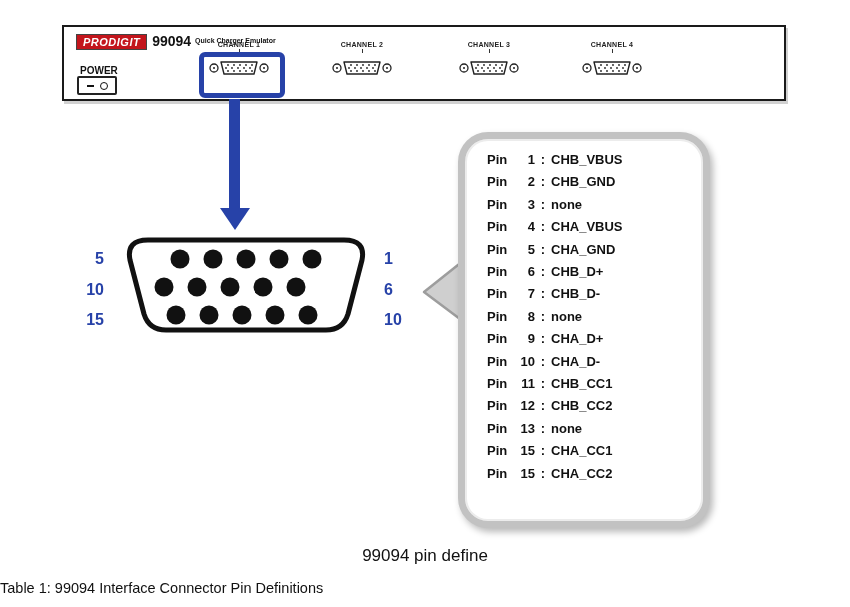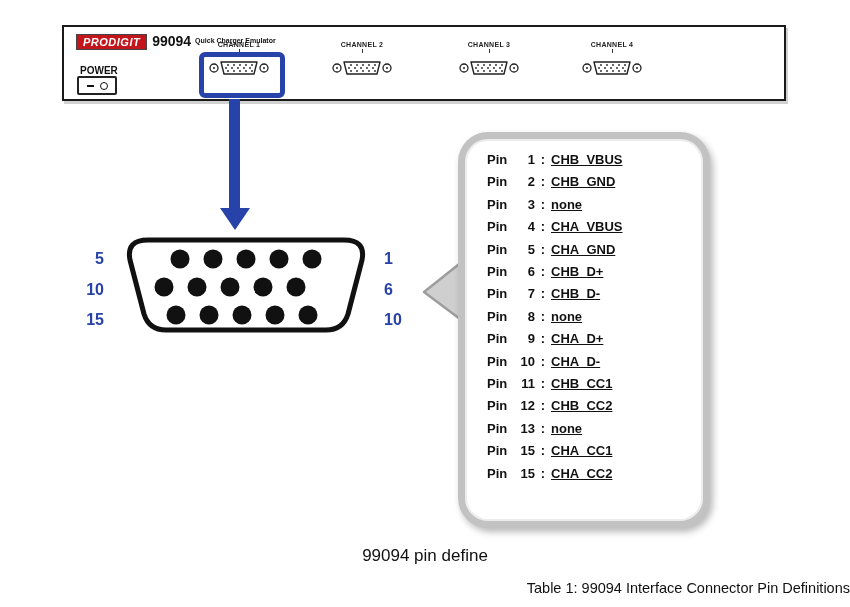--- a/index.html
+++ b/index.html
@@ -62,25 +62,25 @@
     background:#fff;border:7px solid #c2c2c2;border-radius:30px;
     box-shadow:inset 0 0 0 2px #ececec, 3px 4px 7px rgba(0,0,0,.28);
   }
   .bubble-tail{position:absolute;left:422px;top:252px;}
   .bubble-inner{padding:10px 6px 0 22px;}
   .bubble-title{color:#2246c0;font-weight:bold;font-size:16px;margin-bottom:5px;}
   .pin-row{display:flex;font-weight:bold;font-size:13px;line-height:22.4px;color:#111;}
   .pw{width:30px;}
   .pn{width:18px;text-align:right;}
   .ps{width:16px;text-align:center;}
-  .pv{white-space:nowrap;text-decoration:underline;}
+  .pv{white-space:nowrap;}
 
   
   .figure-title{position:absolute;left:0;width:850px;top:546px;text-align:center;font-weight:normal;font-size:17px;}
-  .table-caption{position:absolute;left:0;width:850px;top:580px;text-align:right;font-size:14.5px;color:#111;}
+  .table-caption{position:absolute;left:0;width:850px;top:580px;text-align:left;font-size:14.5px;color:#111;}
 </style>
 </head>
 <body>
 
 <div class="stage">
 
   <div class="panel">
     <div class="logo-row">
       <span class="brand">PRODIGIT</span>
       <span class="model">99094</span>

